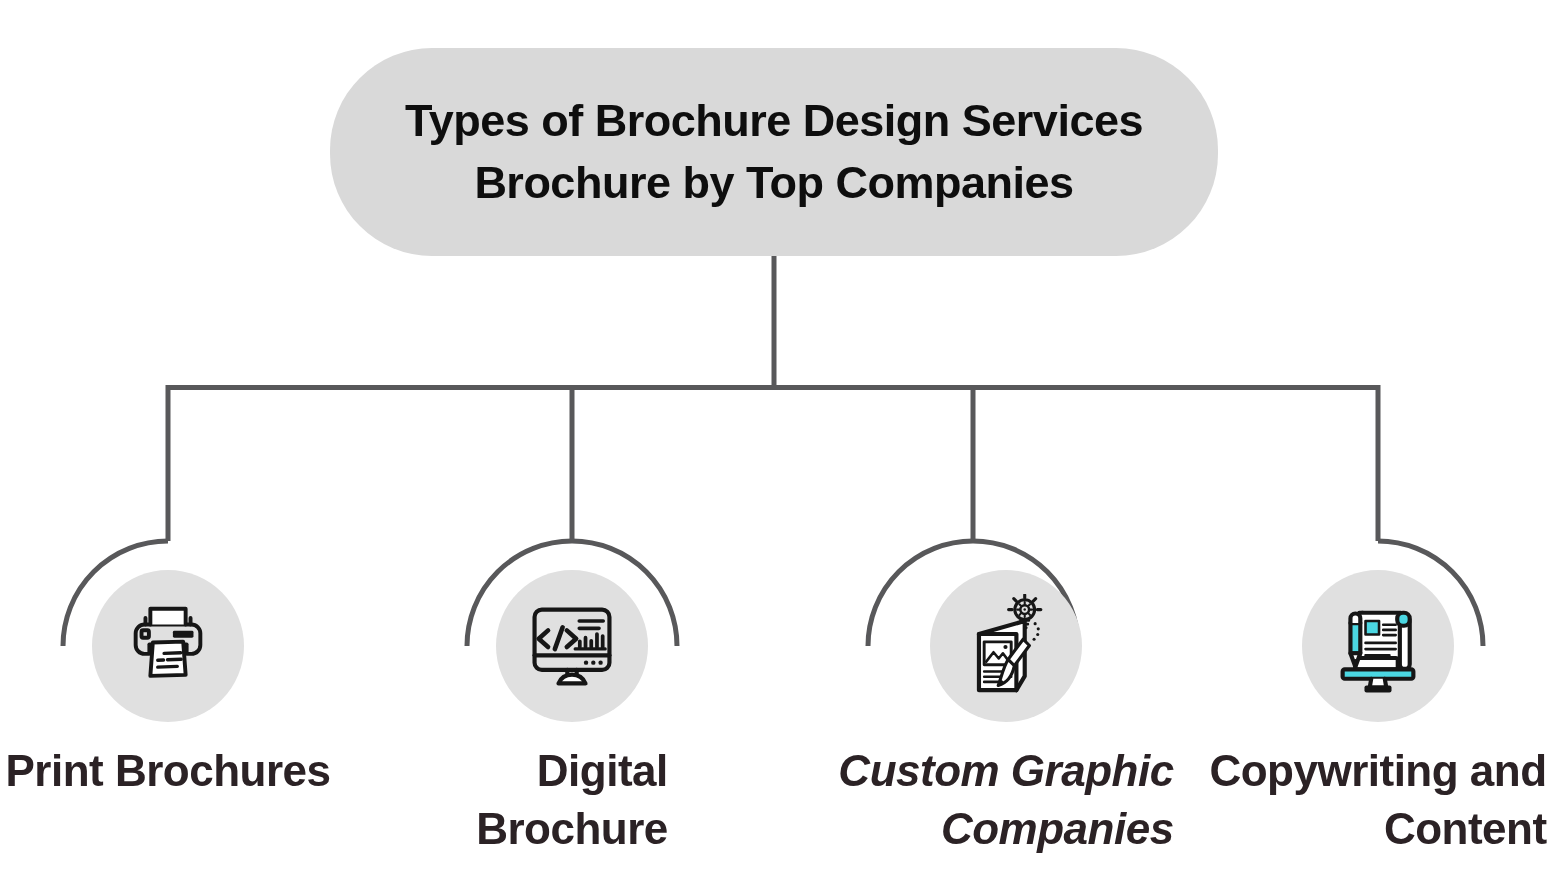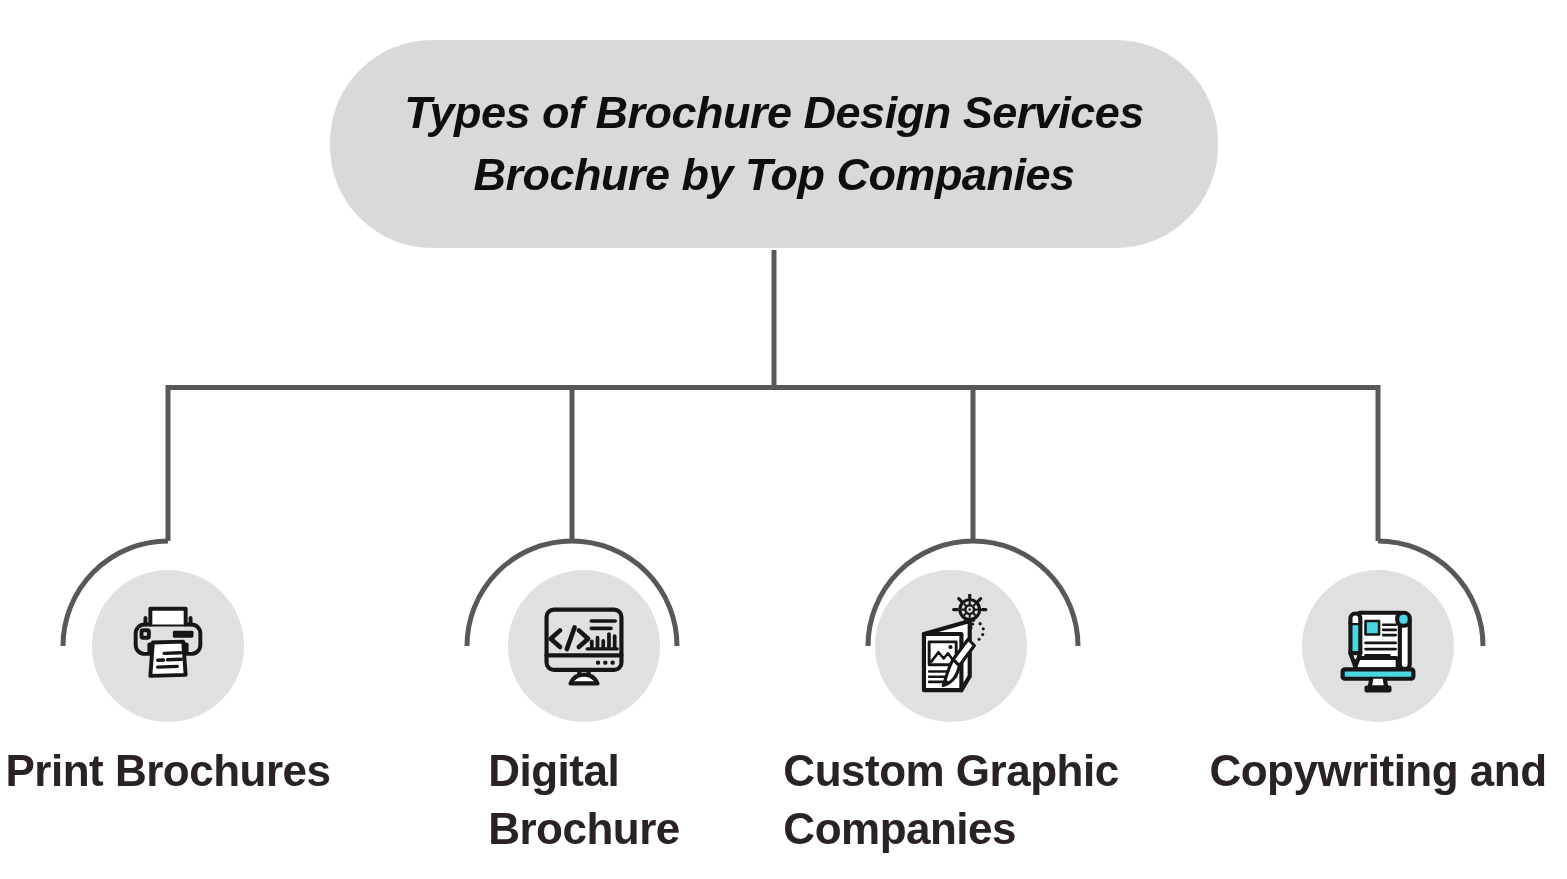--- a/index.html
+++ b/index.html
@@ -7,47 +7,46 @@
     position:relative;
     width:1567px;height:879px;
     background:var(--background,#fff);
     overflow:hidden;
     font-family:"Liberation Sans","DejaVu Sans",sans-serif;
   }
   .connectors{position:absolute;left:0;top:0;width:1567px;height:879px;}
   .connectors path{stroke:var(--line-color,#58585a);stroke-width:5;fill:none;}
 
   .root-pill{
-    position:absolute;left:330px;top:40px;width:888px;height:208px;
+    position:absolute;left:330px;top:48px;width:888px;height:208px;
     background:var(--pill-bg,#d9d9d9);
     border-radius:102px;
     display:flex;flex-direction:column;align-items:center;justify-content:center;
     text-align:center;
-    font-style:italic;
   }
   .root-pill .title-line{
     color:var(--title-color,#0e0e0e);
     font-size:45px;font-weight:700;line-height:62px;letter-spacing:-0.5px;
     white-space:nowrap;
   }
 
   .node{position:absolute;top:570px;width:380px;display:flex;flex-direction:column;align-items:center;}
   .node-print{left:-22px;}
-  .node-digital{left:394px;}
-  .node-custom{left:761px;}
+  .node-digital{left:382px;}
+  .node-custom{left:816px;font-style:italic;}
   .node-copy{left:1188px;}
 
   .icon-circle{
     width:152px;height:152px;border-radius:50%;
     background:var(--circle-bg,#e0e0e0);
     display:flex;align-items:center;justify-content:center;
   }
   .icon-circle svg{display:block;}
 
-  .node-label{margin-top:20px;text-align:left;}
+  .node-label{margin-top:20px;text-align:right;}
   .label-line{
     color:var(--label-color,#2b2225);
     font-size:44px;font-weight:700;line-height:58px;letter-spacing:-0.5px;
     white-space:nowrap;
   }
   .label-line:empty{display:none;}
 
   .ic{stroke:var(--icon-stroke,#161616);stroke-width:4;fill:none;stroke-linecap:round;stroke-linejoin:round;}
   .ic .fillw{fill:#fff;}
   .ic .fillb{fill:var(--icon-stroke,#161616);stroke:none;}
@@ -171,16 +170,17 @@
         <path class="fillw" d="M39,90 H61 v2.8 H39 Z"></path>
 
         <path class="teal" d="M23.5,28 h9.5 V57 h-9.5 Z"></path>
         <path class="fillw" d="M23.5,28 v-4.5 a4.75,4.75 0 0 1 9.5,0 V28"></path>
         <path class="fillw" d="M23.5,57 L28.25,70 L33,57 Z"></path>
         <path stroke-width="2.2" d="M28.25,63.5 v4"></path>
       </svg>
     </div>
     <div class="node-label">
       <div class="label-line">Copywriting and</div>
+      <div class="label-line">Content</div>
     </div>
   </div>
 
 </div>
 
 </body></html>

